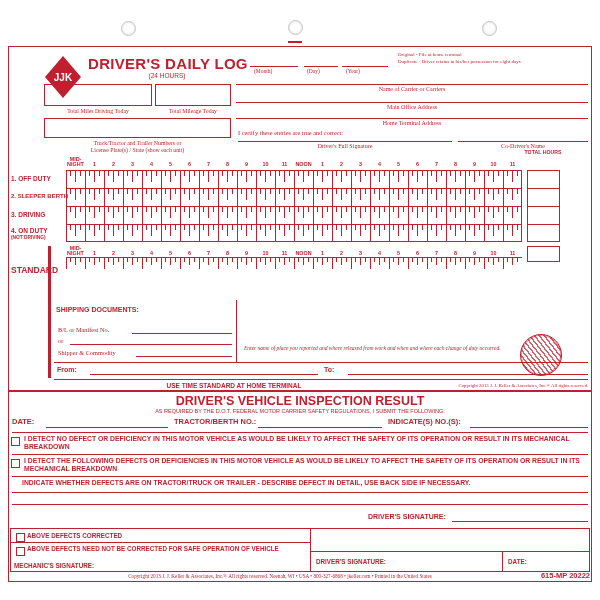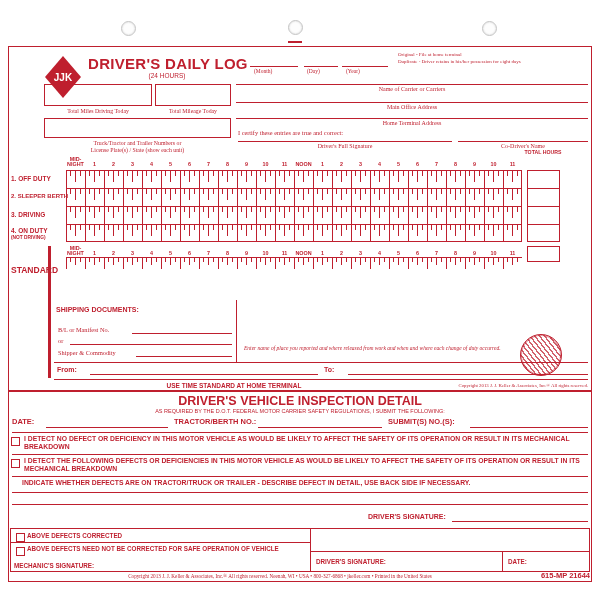--- a/index.html
+++ b/index.html
@@ -183,28 +183,28 @@
   <div class="hl" style="left:54px;top:362px;width:534px"></div>
   <div class="t b" style="left:57px;top:366px;font-size:7px">From:</div>
   <div class="hl" style="left:90px;top:374px;width:228px"></div>
   <div class="t b" style="left:324px;top:366px;font-size:7px">To:</div>
   <div class="hl" style="left:348px;top:374px;width:240px"></div>
   <div class="hl" style="left:54px;top:379px;width:534px"></div>
   <div class="t b ctr" style="left:54px;top:382px;width:360px;font-size:6.5px">USE TIME STANDARD AT HOME TERMINAL</div>
   <div class="t ser rt" style="left:400px;top:383px;width:188px;font-size:4.8px">Copyright 2013 J. J. Keller &amp; Associates, Inc.® All rights reserved.</div>
 
   <div class="bar" style="left:8px;top:390px;width:584px;height:2px"></div>
-  <div class="t b ctr" style="left:0;top:394px;width:600px;font-size:12.5px">DRIVER'S VEHICLE INSPECTION DETAIL</div>
+  <div class="t b ctr" style="left:0;top:394px;width:600px;font-size:12.5px">DRIVER'S VEHICLE INSPECTION RESULT</div>
   <div class="t ctr" style="left:0;top:408px;width:600px;font-size:5.5px">AS REQUIRED BY THE D.O.T. FEDERAL MOTOR CARRIER SAFETY REGULATIONS, I SUBMIT THE FOLLOWING:</div>
 
   <div class="t b" style="left:12px;top:418px;font-size:7.5px">DATE:</div>
   <div class="hl" style="left:46px;top:427px;width:122px"></div>
   <div class="t b" style="left:174px;top:418px;font-size:7.5px">TRACTOR/BERTH NO.:</div>
   <div class="hl" style="left:258px;top:427px;width:124px"></div>
-  <div class="t b" style="left:388px;top:418px;font-size:7.5px">SUBMIT(S) NO.(S):</div>
+  <div class="t b" style="left:388px;top:418px;font-size:7.5px">INDICATE(S) NO.(S):</div>
   <div class="hl" style="left:470px;top:427px;width:118px"></div>
   <div class="hl" style="left:12px;top:432px;width:576px"></div>
 
   <div class="cbx" style="left:11px;top:437px"></div>
   <div class="t b wrap" style="left:24px;top:435px;width:560px;font-size:6.8px;line-height:8.2px">I DETECT NO DEFECT OR DEFICIENCY IN THIS MOTOR VEHICLE AS WOULD BE LIKELY TO AFFECT THE SAFETY OF ITS OPERATION OR RESULT IN ITS MECHANICAL BREAKDOWN</div>
   <div class="hl" style="left:12px;top:454px;width:576px"></div>
 
   <div class="cbx" style="left:11px;top:459px"></div>
   <div class="t b wrap" style="left:24px;top:457px;width:560px;font-size:6.8px;line-height:8.2px">I DETECT THE FOLLOWING DEFECTS OR DEFICIENCIES IN THIS MOTOR VEHICLE AS WOULD BE LIKELY TO AFFECT THE SAFETY OF ITS OPERATION OR RESULT IN ITS MECHANICAL BREAKDOWN</div>
   <div class="hl" style="left:12px;top:476px;width:576px"></div>
@@ -225,15 +225,15 @@
   <div class="cbx" style="left:16px;top:547px"></div>
   <div class="t b wrap" style="left:27px;top:545px;width:252px;font-size:6.3px;line-height:7px">ABOVE DEFECTS NEED NOT BE CORRECTED FOR SAFE OPERATION OF VEHICLE</div>
   <div class="t b" style="left:14px;top:562px;font-size:6.3px">MECHANIC'S SIGNATURE:</div>
 
   <div class="hl" style="left:310px;top:551px;width:280px"></div>
   <div class="t b" style="left:316px;top:558px;font-size:6.3px">DRIVER'S SIGNATURE:</div>
   <div class="vl" style="left:502px;top:551px;height:21px"></div>
   <div class="t b" style="left:508px;top:558px;font-size:6.3px">DATE:</div>
 
   <div class="t ser ctr" style="left:20px;top:574px;width:520px;font-size:5.2px">Copyright 2013 J. J. Keller &amp; Associates, Inc.® All rights reserved. Neenah, WI • USA • 800-327-6868 • jkeller.com • Printed in the United States</div>
-  <div class="t b rt" style="left:510px;top:572px;width:80px;font-size:7.5px">615-MP 21644</div>
+  <div class="t b rt" style="left:510px;top:572px;width:80px;font-size:7.5px">615-MP 20222</div>
 
 </div>
 
 </body></html>

